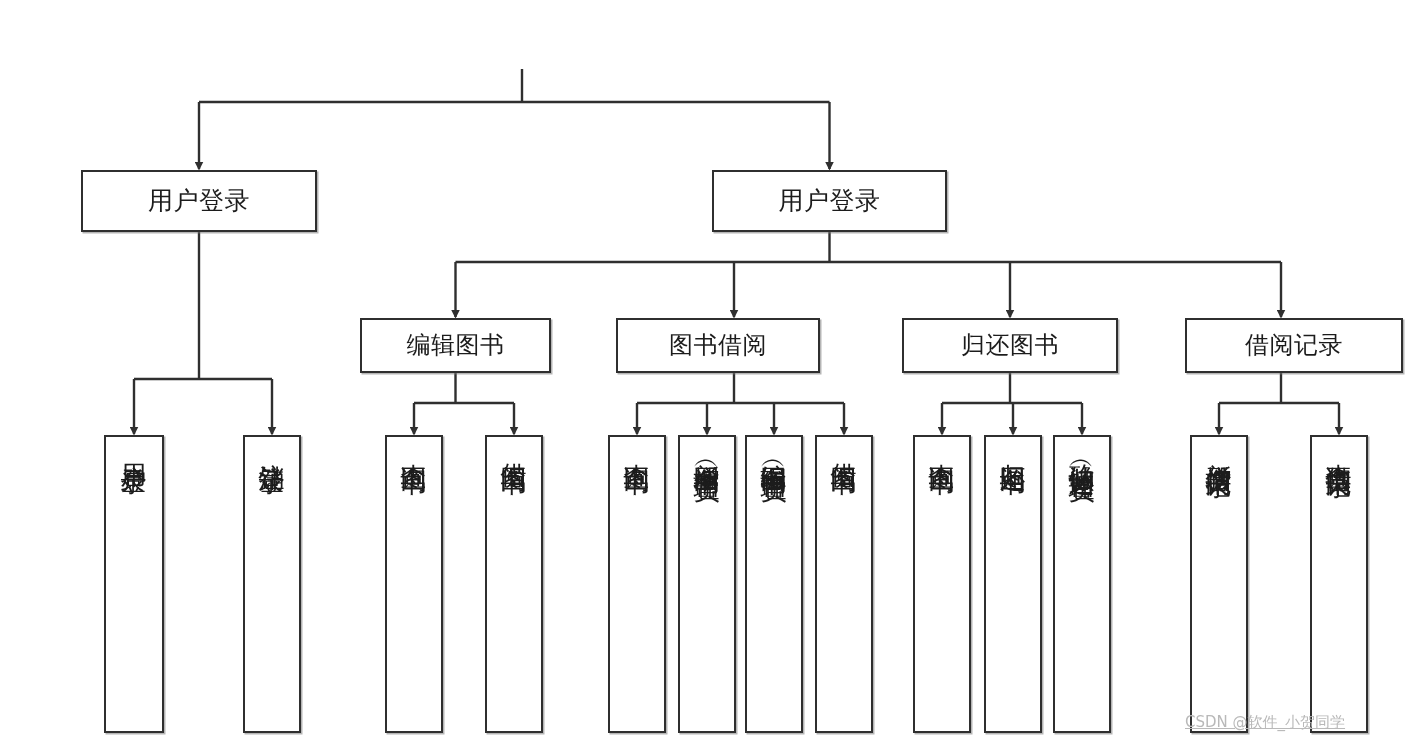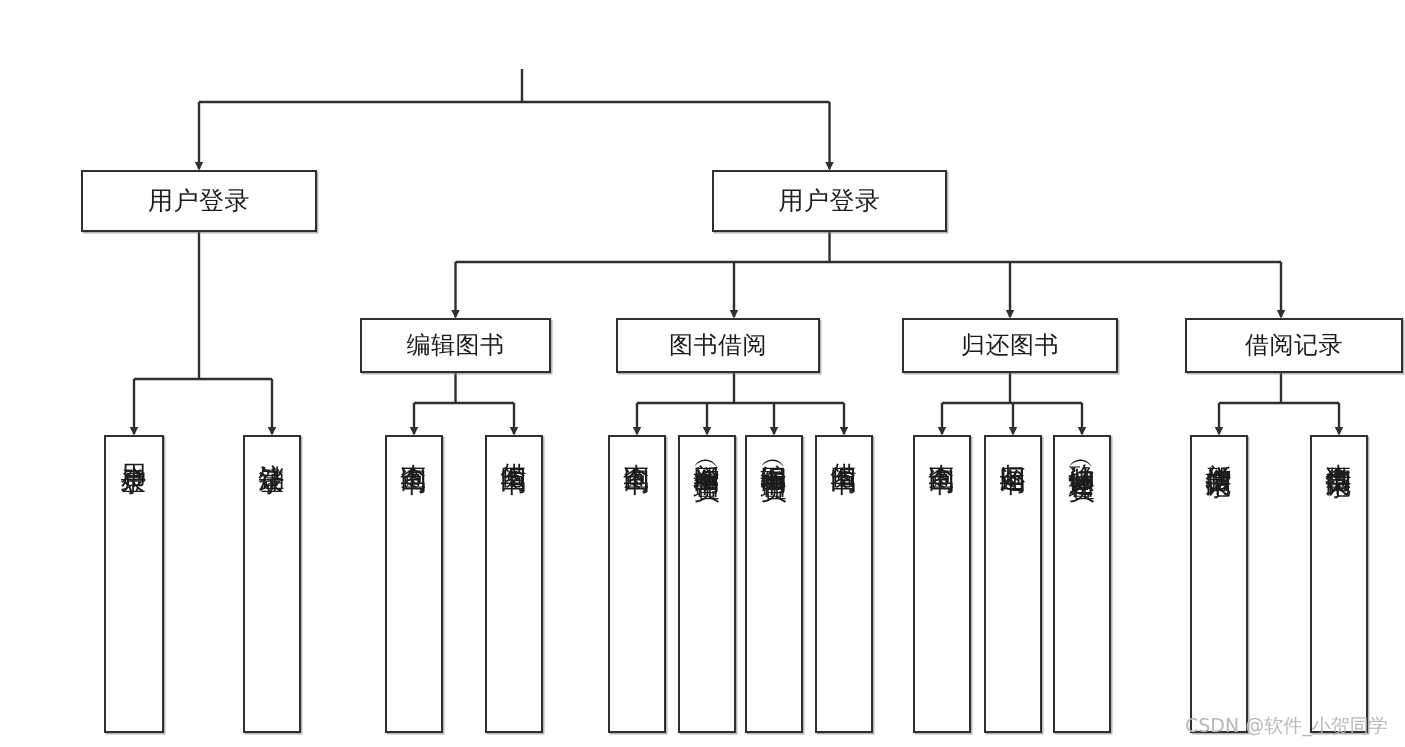--- a/index.html
+++ b/index.html
@@ -67,25 +67,26 @@
     text-orientation: upright;
     font-size: 26px;
     line-height: 1.0;
     letter-spacing: 2px;
     white-space: nowrap;
   }
   .watermark {
     position: absolute;
     left: 1185px;
     top: 713px;
-    font-size: 19px;
+    font-size: 15px;
     color: #b9b9b9;
     white-space: nowrap;
     z-index: 3;
     font-family: "DejaVu Sans", "Liberation Sans", sans-serif;
+    text-decoration: underline;
   }
 </style>
 </head>
 <body>
 
 <div id="diagram">
 
   <svg id="edges" viewBox="0 0 1405 747" xmlns="http://www.w3.org/2000/svg">
     <defs>
       <marker id="arrow" markerWidth="9" markerHeight="9" refX="7.5" refY="4.5" orient="auto" markerUnits="userSpaceOnUse">

